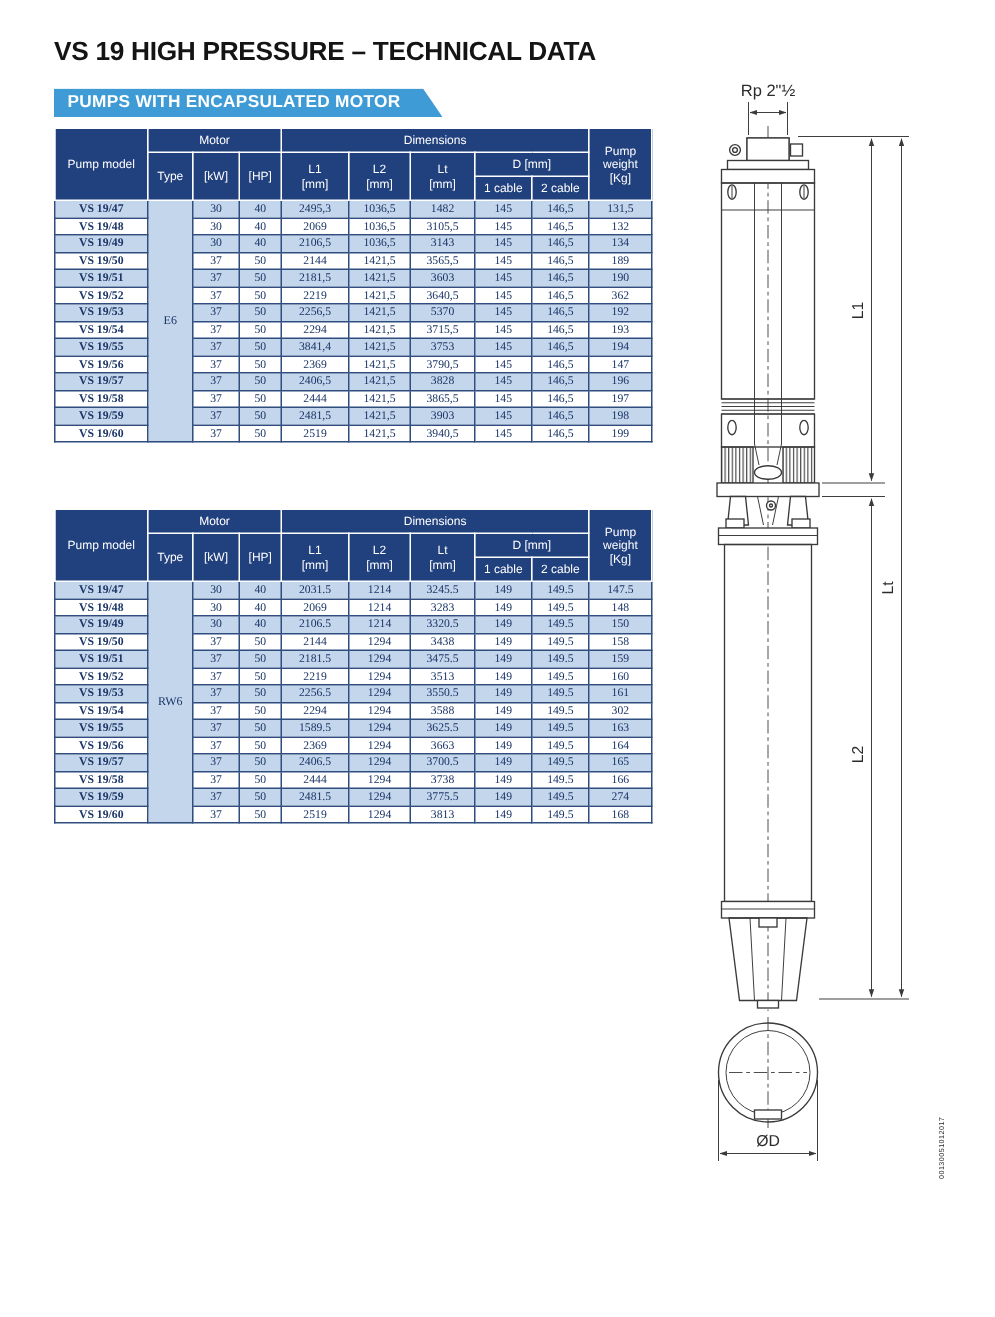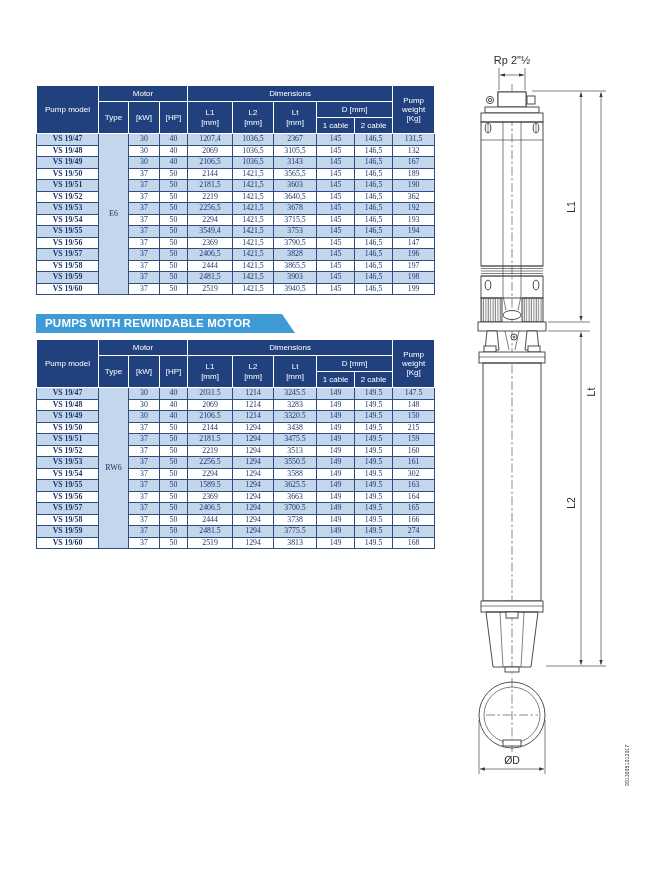--- a/index.html
+++ b/index.html
@@ -57,21 +57,23 @@
   .diagram text{font-family:"Liberation Sans",sans-serif;fill:#2b2b2b;}
   .dim-label{font-size:10.5px;}
   .rp-label{font-size:11px;}
   .code-label{font-size:4.8px;fill:#8a8680;letter-spacing:0.3px;}
 </style>
 </head>
 <body>
 
 <div class="page">
 
-
+  <h1 class="title">VS 19 HIGH PRESSURE – TECHNICAL DATA</h1>
+
+  <div class="banner banner-1">PUMPS WITH ENCAPSULATED MOTOR</div>
 
   <table class="data table-1">
     <colgroup>
       <col style="width:62px">
         <col style="width:30px">
         <col style="width:31px">
         <col style="width:28px">
       <col style="width:45px">
         <col style="width:41px">
         <col style="width:43px">
@@ -111,23 +113,23 @@
         <th>1 cable</th>
         <th>2 cable</th>
       </tr>
     </thead>
     <tbody>
         <tr class="odd">
           <td class="model">VS 19/47</td>
           <td class="type-cell" rowspan="14">E6</td>
           <td>30</td>
           <td>40</td>
-          <td>1207,4</td>
+          <td>2495,3</td>
           <td>1036,5</td>
-          <td>2367</td>
+          <td>1482</td>
           <td>145</td>
           <td>146,5</td>
           <td>131,5</td>
         </tr>
         <tr class="even">
           <td class="model">VS 19/48</td>
           <td>30</td>
           <td>40</td>
           <td>2069</td>
           <td>1036,5</td>
@@ -138,21 +140,21 @@
         </tr>
         <tr class="odd">
           <td class="model">VS 19/49</td>
           <td>30</td>
           <td>40</td>
           <td>2106,5</td>
           <td>1036,5</td>
           <td>3143</td>
           <td>145</td>
           <td>146,5</td>
-          <td>167</td>
+          <td>134</td>
         </tr>
         <tr class="even">
           <td class="model">VS 19/50</td>
           <td>37</td>
           <td>50</td>
           <td>2144</td>
           <td>1421,5</td>
           <td>3565,5</td>
           <td>145</td>
           <td>146,5</td>
@@ -179,41 +181,41 @@
           <td>145</td>
           <td>146,5</td>
           <td>362</td>
         </tr>
         <tr class="odd">
           <td class="model">VS 19/53</td>
           <td>37</td>
           <td>50</td>
           <td>2256,5</td>
           <td>1421,5</td>
-          <td>3678</td>
+          <td>5370</td>
           <td>145</td>
           <td>146,5</td>
           <td>192</td>
         </tr>
         <tr class="even">
           <td class="model">VS 19/54</td>
           <td>37</td>
           <td>50</td>
           <td>2294</td>
           <td>1421,5</td>
           <td>3715,5</td>
           <td>145</td>
           <td>146,5</td>
           <td>193</td>
         </tr>
         <tr class="odd">
           <td class="model">VS 19/55</td>
           <td>37</td>
           <td>50</td>
-          <td>3549,4</td>
+          <td>3841,4</td>
           <td>1421,5</td>
           <td>3753</td>
           <td>145</td>
           <td>146,5</td>
           <td>194</td>
         </tr>
         <tr class="even">
           <td class="model">VS 19/56</td>
           <td>37</td>
           <td>50</td>
@@ -264,21 +266,20 @@
           <td>2519</td>
           <td>1421,5</td>
           <td>3940,5</td>
           <td>145</td>
           <td>146,5</td>
           <td>199</td>
         </tr>
       </tbody>
   </table>
 
-  <div class="banner banner-2">PUMPS WITH REWINDABLE MOTOR</div>
 
   <table class="data table-2">
     <colgroup>
       <col style="width:62px">
         <col style="width:30px">
         <col style="width:31px">
         <col style="width:28px">
       <col style="width:45px">
         <col style="width:41px">
         <col style="width:43px">
@@ -356,21 +357,21 @@
         </tr>
         <tr class="even">
           <td class="model">VS 19/50</td>
           <td>37</td>
           <td>50</td>
           <td>2144</td>
           <td>1294</td>
           <td>3438</td>
           <td>149</td>
           <td>149.5</td>
-          <td>215</td>
+          <td>158</td>
         </tr>
         <tr class="odd">
           <td class="model">VS 19/51</td>
           <td>37</td>
           <td>50</td>
           <td>2181.5</td>
           <td>1294</td>
           <td>3475.5</td>
           <td>149</td>
           <td>149.5</td>

